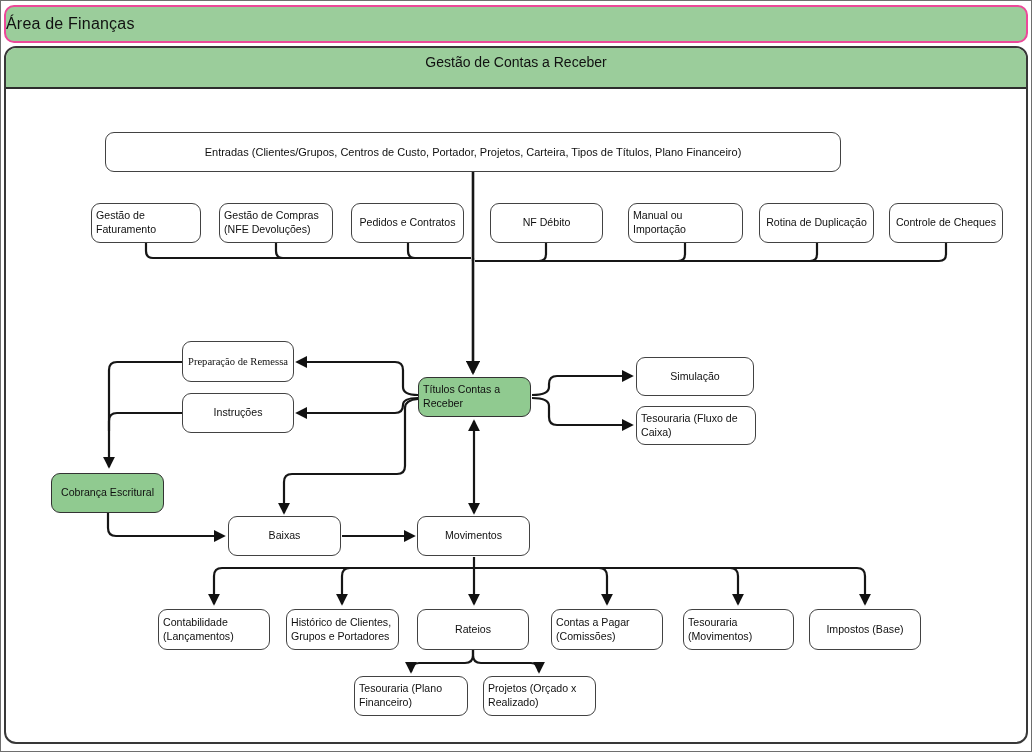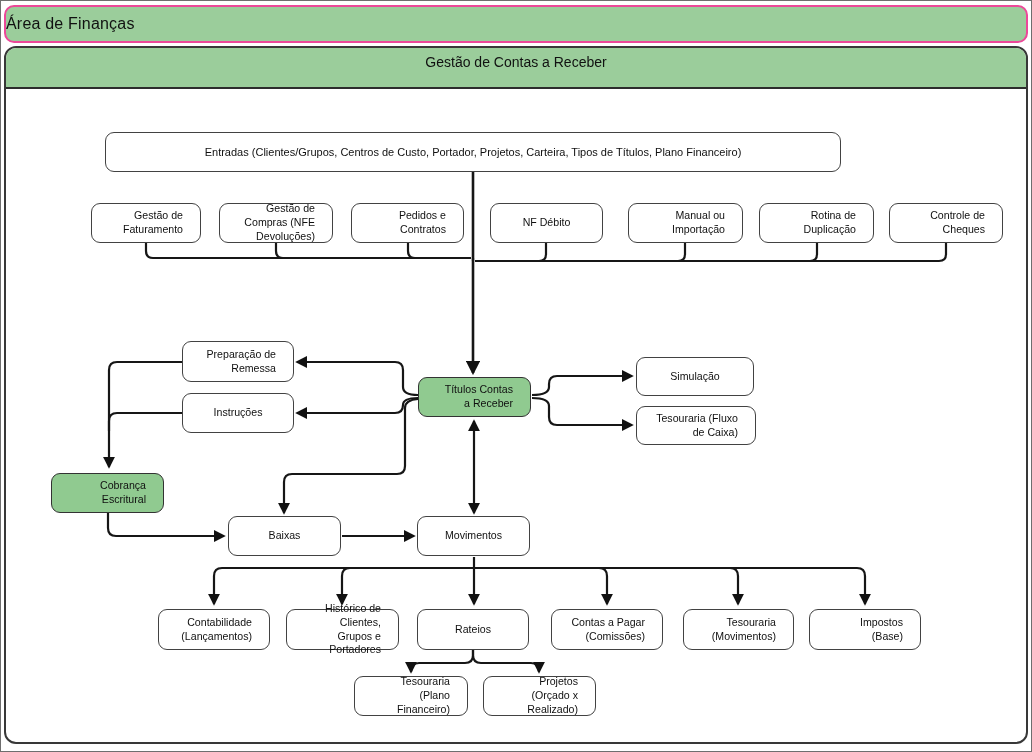--- a/index.html
+++ b/index.html
@@ -30,22 +30,22 @@
     padding-top:6px;font-size:14px;
   }
   svg.wires{position:absolute;left:0;top:0;width:1032px;height:752px;pointer-events:none;}
   svg.wires path{fill:none;stroke:#161616;stroke-width:2.2;stroke-linecap:butt;}
   svg.wires path.trunk{stroke-width:2.6;}
   .node{
     position:absolute;background:#fff;
     border:1.4px solid #424242;border-radius:9px;
     box-sizing:border-box;
     display:flex;align-items:center;justify-content:center;
-    text-align:right;font-size:10.6px;line-height:1.3;
-    padding:2px 17px;color:#101010;
+    text-align:left;font-size:10.6px;line-height:1.3;
+    padding:2px 4px;color:#101010;
   }
   .node.green{background:var(--green-node);border-color:#333;}
   .node.wide{font-size:11px;}
 </style>
 </head>
 <body>
 
 <div class="stage" style="--green-banner:#9BCD9B; --green-node:#90CA90;">
 
   <div class="banner">
@@ -109,21 +109,21 @@
   <div class="node wide" style="left:104px;top:131px;width:736px;height:40px;">Entradas (Clientes/Grupos, Centros de Custo, Portador, Projetos, Carteira, Tipos de Títulos, Plano Financeiro)</div>
 
   <div class="node" style="left:90px;top:202px;width:110px;height:40px;">Gestão de Faturamento</div>
   <div class="node" style="left:218px;top:202px;width:114px;height:40px;">Gestão de Compras (NFE Devoluções)</div>
   <div class="node" style="left:350px;top:202px;width:113px;height:40px;">Pedidos e Contratos</div>
   <div class="node" style="left:489px;top:202px;width:113px;height:40px;">NF Débito</div>
   <div class="node" style="left:627px;top:202px;width:115px;height:40px;">Manual ou Importação</div>
   <div class="node" style="left:758px;top:202px;width:115px;height:40px;">Rotina de Duplicação</div>
   <div class="node" style="left:888px;top:202px;width:114px;height:40px;">Controle de Cheques</div>
 
-  <div class="node" style="left:181px;top:340px;width:112px;height:41px;">Preparação de Remessa</div>
+  <div class="node" style="left:181px;top:340px;width:112px;height:41px;font-family:Liberation Serif, serif;">Preparação de Remessa</div>
   <div class="node" style="left:181px;top:392px;width:112px;height:40px;">Instruções</div>
   <div class="node green" style="left:417px;top:376px;width:113px;height:40px;">Títulos Contas a Receber</div>
   <div class="node" style="left:635px;top:356px;width:118px;height:39px;">Simulação</div>
   <div class="node" style="left:635px;top:405px;width:120px;height:39px;">Tesouraria (Fluxo de Caixa)</div>
 
   <div class="node green" style="left:50px;top:472px;width:113px;height:40px;">Cobrança Escritural</div>
   <div class="node" style="left:227px;top:515px;width:113px;height:40px;">Baixas</div>
   <div class="node" style="left:416px;top:515px;width:113px;height:40px;">Movimentos</div>
 
   <div class="node" style="left:157px;top:608px;width:112px;height:41px;">Contabilidade (Lançamentos)</div>

